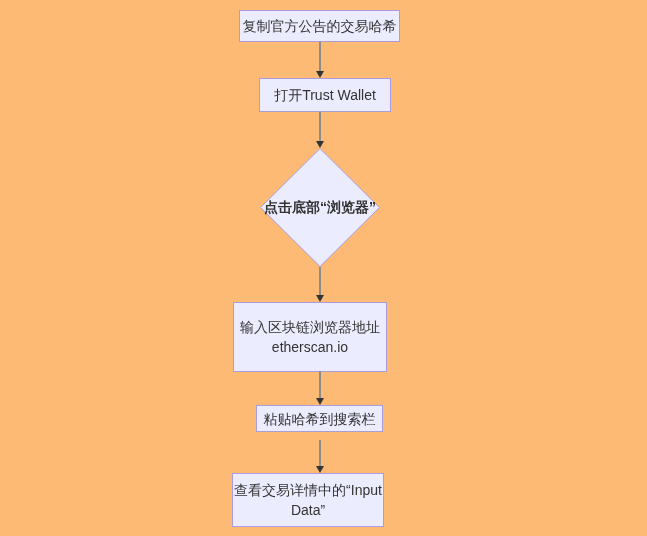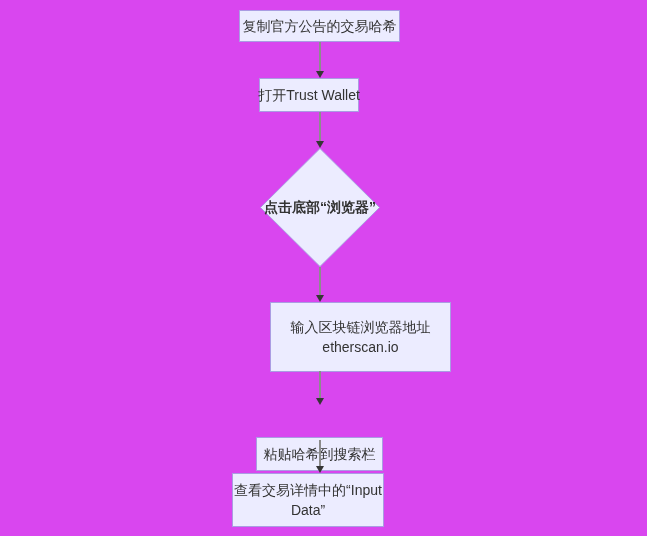--- a/index.html
+++ b/index.html
@@ -4,43 +4,43 @@
 <style>
   html, body {
     margin: 0;
     padding: 0;
     background: #fafafa;
   }
   .diagram {
     position: relative;
     width: 647px;
     height: 536px;
-    background: #d946ef;
+    background: #fdba74;
     overflow: hidden;
     font-family: "Liberation Sans", "DejaVu Sans", sans-serif;
     font-size: 14px;
     color: #333333;
   }
   .node {
     position: absolute;
     box-sizing: border-box;
     background: #ECECFF;
     border: 1px solid #aa9ce2;
     display: flex;
     flex-direction: column;
     align-items: center;
     justify-content: center;
     text-align: center;
     line-height: 20px;
   }
   .node .line { display: block; white-space: nowrap; }
   .node-1 { left: 239px; top: 10px;  width: 161px; height: 32px; }
-  .node-2 { left: 259px; top: 78px;  width: 100px; height: 34px; }
-  .node-4 { left: 233px; top: 302px; width: 181px; height: 70px; margin-left: 37px; }
-  .node-5 { left: 256px; top: 405px; width: 127px; height: 34px; margin-top: 32px; }
+  .node-2 { left: 259px; top: 78px;  width: 132px; height: 34px; }
+  .node-4 { left: 233px; top: 302px; width: 154px; height: 70px; }
+  .node-5 { left: 256px; top: 405px; width: 127px; height: 27px; }
   .node-6 { left: 232px; top: 473px; width: 152px; height: 54px; }
 
   .diamond-wrap {
     position: absolute;
     left: 260px; top: 148px;
     width: 120px; height: 119px;
   }
   .diamond-wrap svg { position: absolute; left: 0; top: 0; display: block; }
   .diamond-wrap polygon { fill: #ECECFF; stroke: #aa9ce2; stroke-width: 1; }
   .diamond-label {

